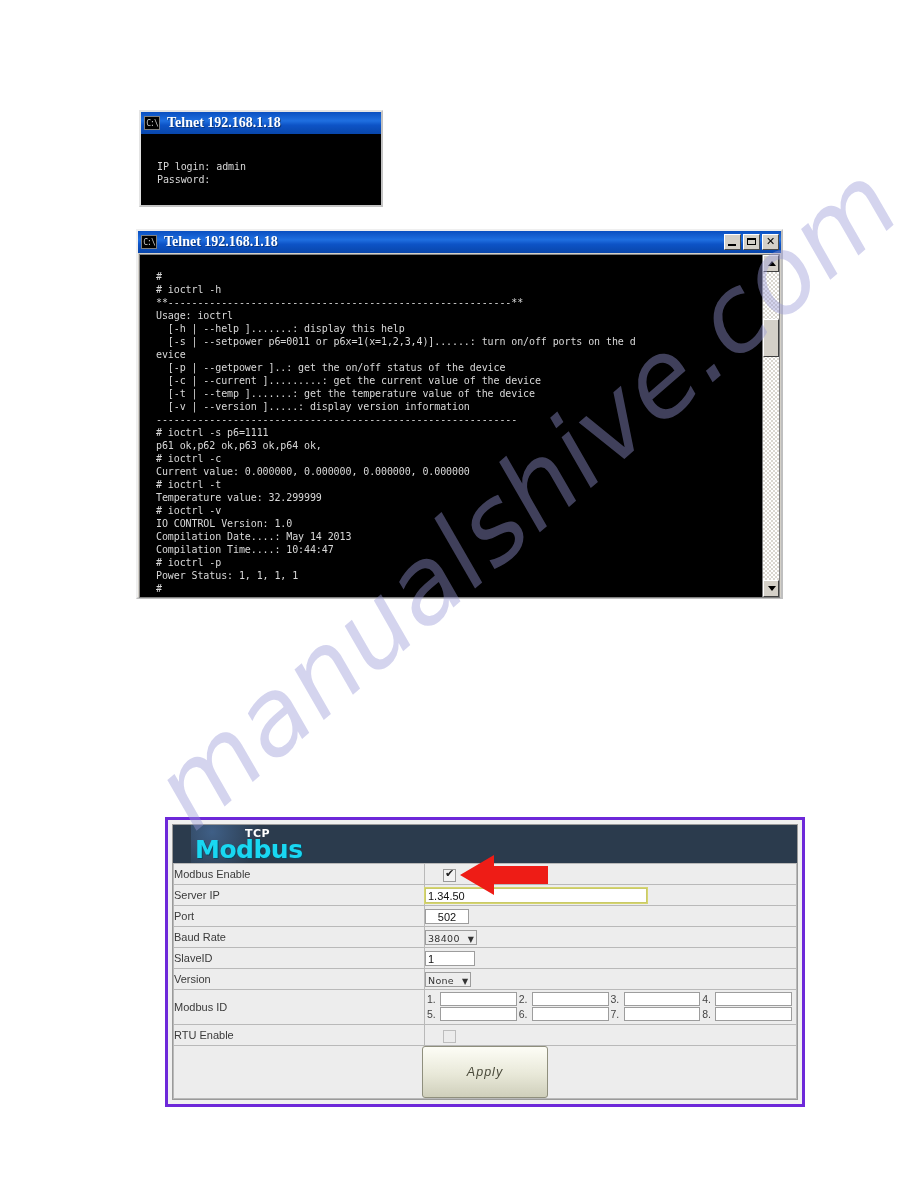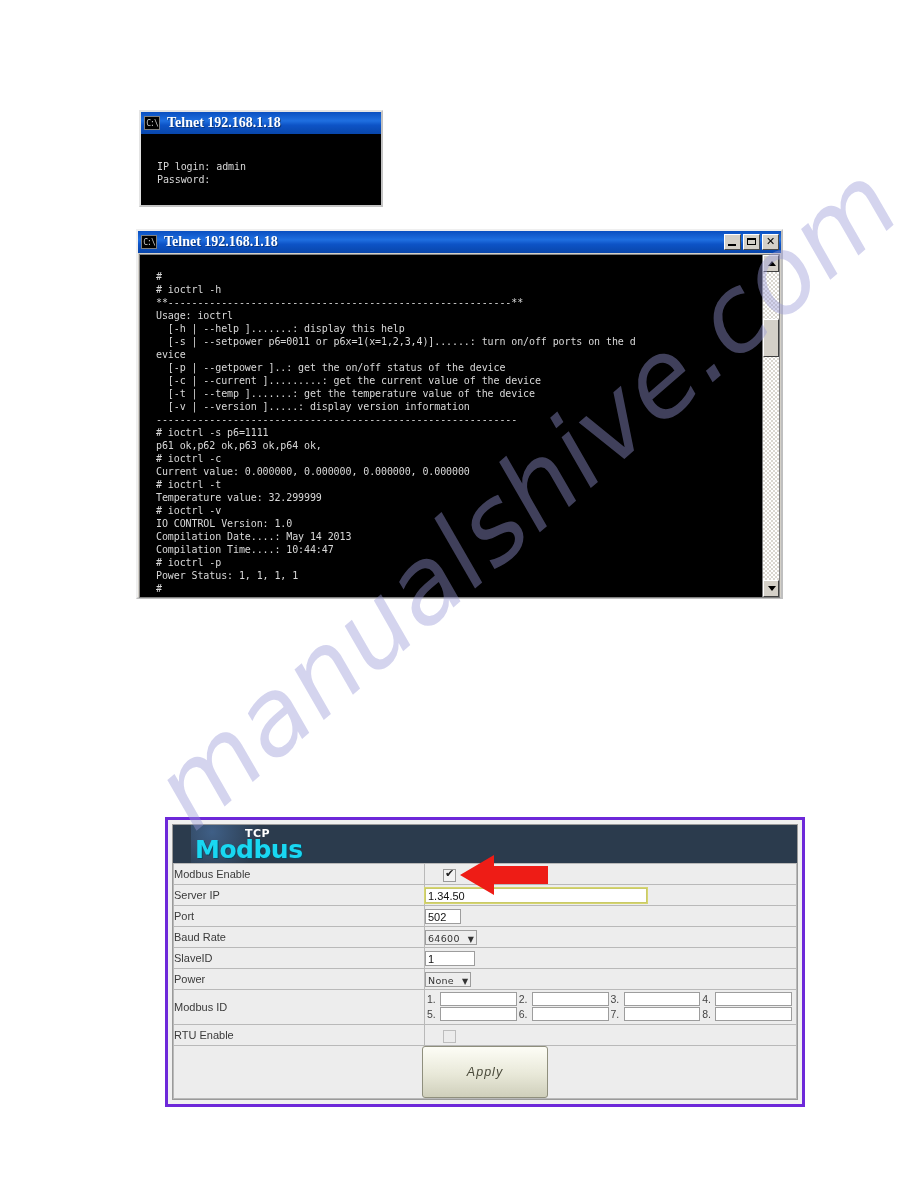--- a/index.html
+++ b/index.html
@@ -291,21 +291,21 @@
     display: inline-block;
     line-height: 15px;
     vertical-align: middle;
   }
   .mb-input.ip {
     width: 222px;
     border-color: #c9c96a;
     background: #ffffff;
     outline: 1px solid #d6d66e;
   }
-  .mb-input.port { width: 36px; }
+  .mb-input.port { width: 44px; text-align: center; }
   .mb-input.slave { width: 50px; }
   .mb-select {
     display: inline-block;
     border: 1px solid #9d9d9d;
     background: #ededed;
     height: 15px;
     line-height: 15px;
     font-size: 9.5px;
     font-family: "DejaVu Sans", sans-serif;
     color: #333;
@@ -479,32 +479,32 @@
         <tr>
           <td class="mb-label">Port</td>
           <td class="mb-value">
             <span class="mb-input port">502</span>
           </td>
         </tr>
         <tr>
           <td class="mb-label">Baud Rate</td>
           <td class="mb-value">
             <span class="mb-select">
-              <span class="cap">64600</span><span class="arw">▼</span>
+              <span class="cap">38400</span><span class="arw">▼</span>
             </span>
           </td>
         </tr>
         <tr>
           <td class="mb-label">SlaveID</td>
           <td class="mb-value">
             <span class="mb-input slave">1</span>
           </td>
         </tr>
         <tr>
-          <td class="mb-label">Power</td>
+          <td class="mb-label">Version</td>
           <td class="mb-value">
             <span class="mb-select">
               <span class="cap">None</span><span class="arw">▼</span>
             </span>
           </td>
         </tr>
         <tr>
           <td class="mb-label">Modbus ID</td>
           <td class="mb-value">
             <div class="idgrid" id="modbus-id-grid">

